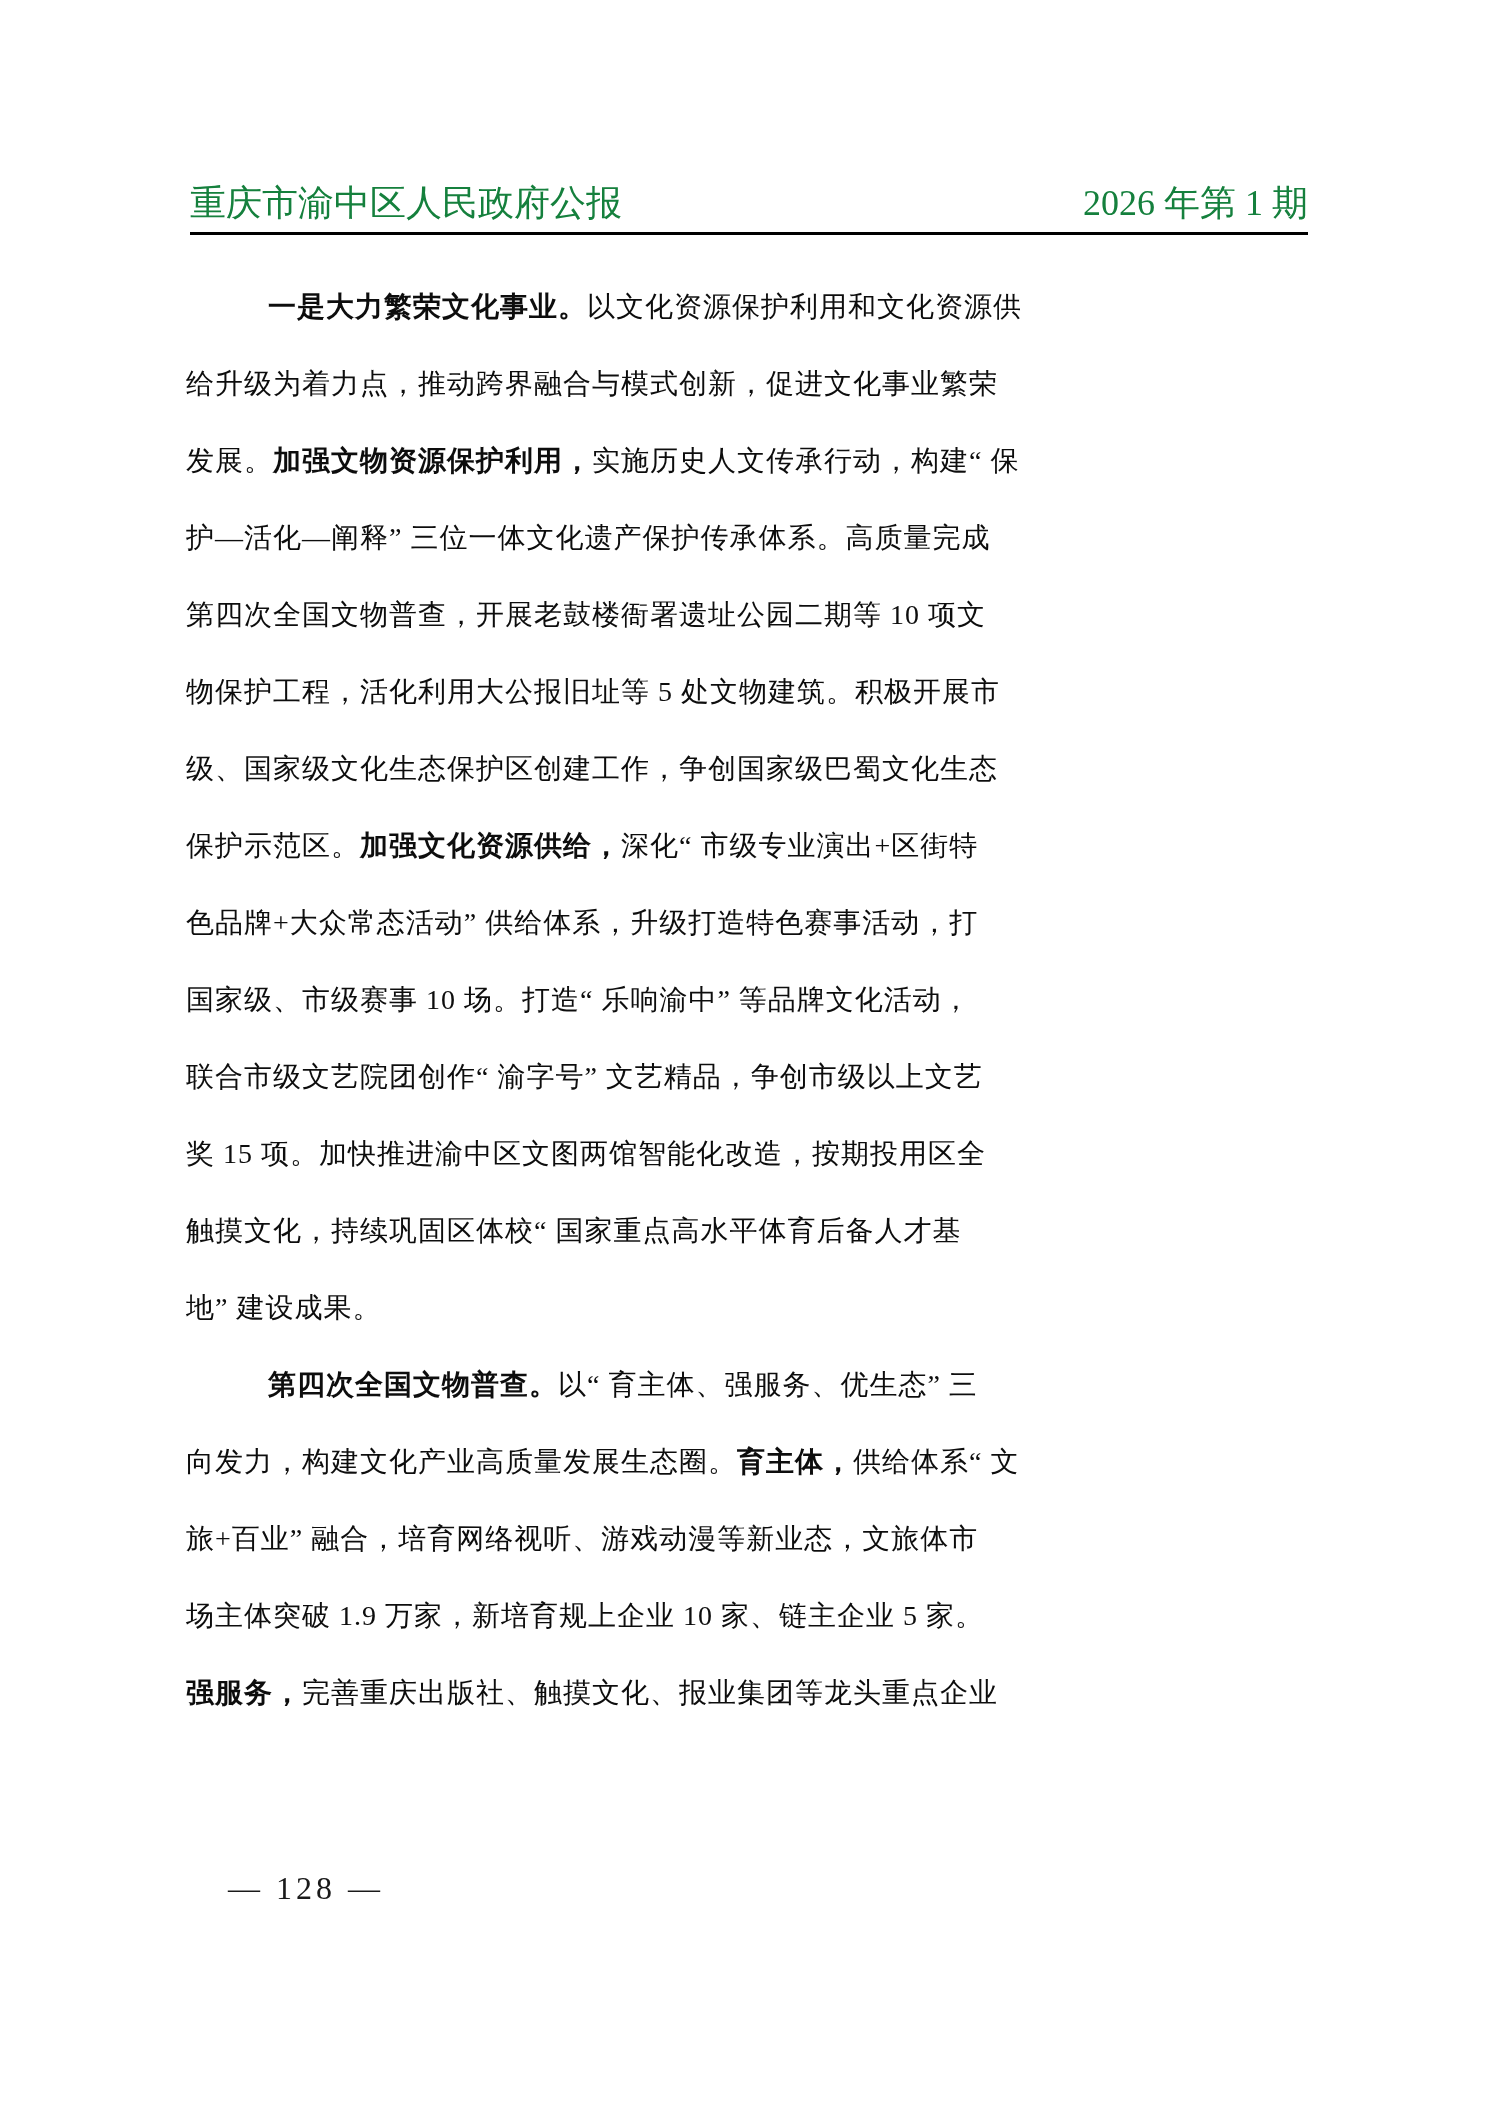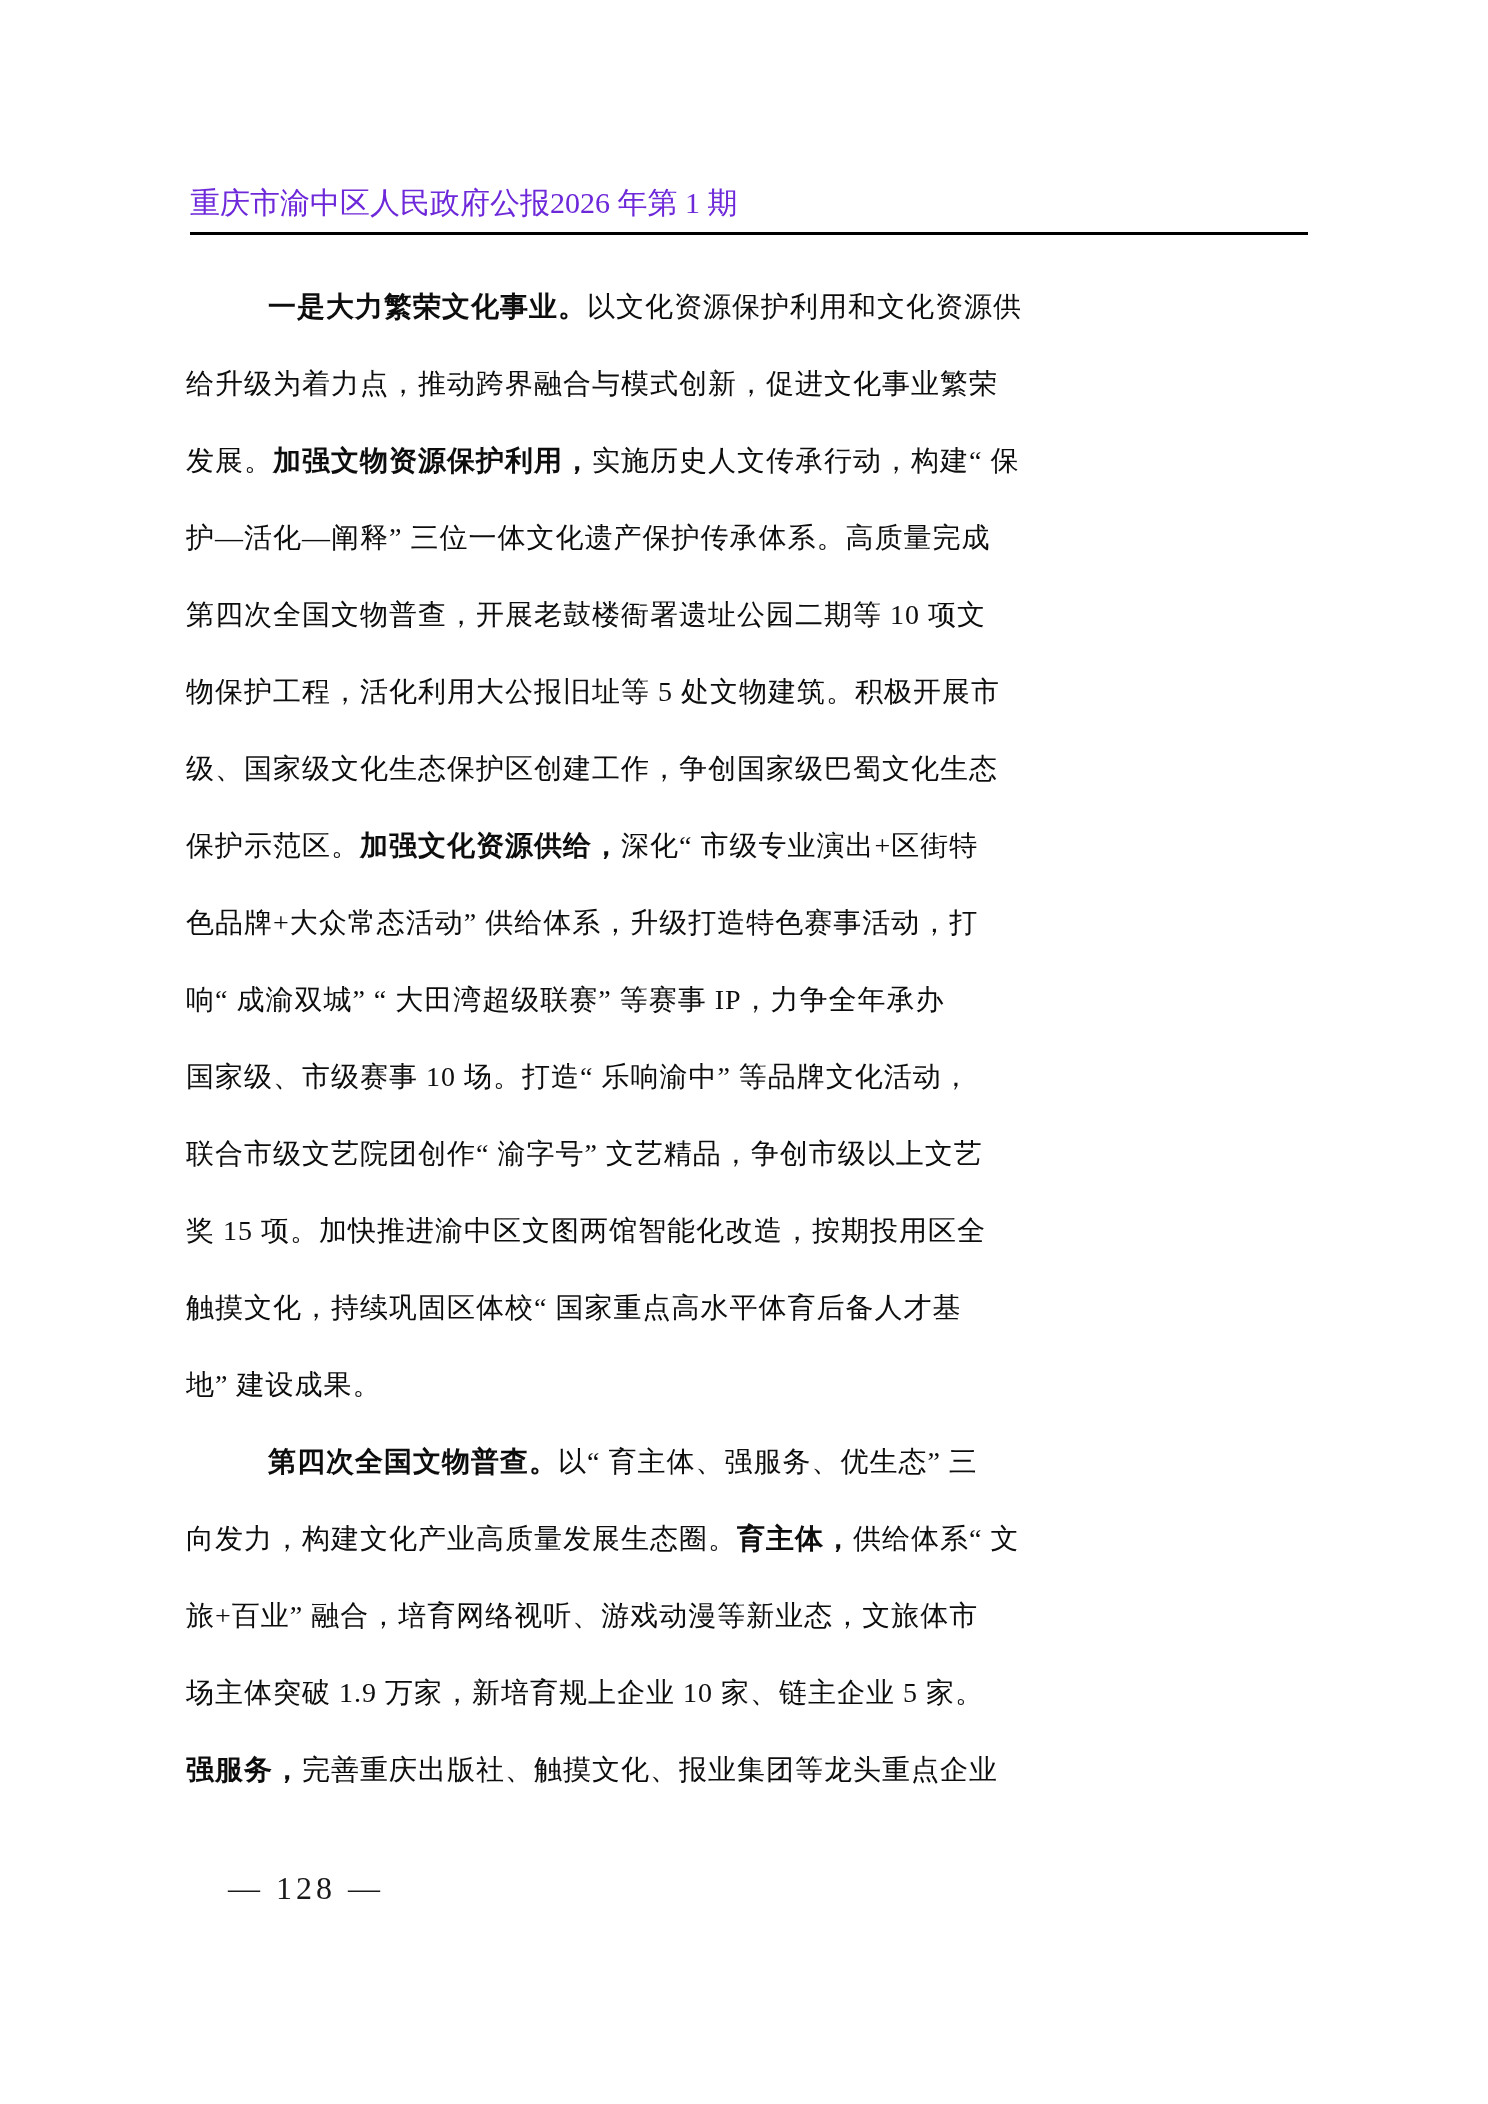--- a/index.html
+++ b/index.html
@@ -15,25 +15,25 @@
     color: #111111;
     font-family: "Liberation Serif", "DejaVu Serif", serif;
     overflow: hidden;
   }
   .page-header {
     position: absolute;
     top: 183px;
     left: 190px;
     width: 1118px;
     display: flex;
-    justify-content: flex-start;
+    justify-content: space-between;
     align-items: baseline;
-    font-size: 30px;
+    font-size: 36px;
     line-height: 40px;
-    color: #6d28d9;
+    color: #15803d;
   }
   .header-rule {
     position: absolute;
     top: 232px;
     left: 190px;
     width: 1118px;
     height: 3px;
     background: #000000;
     border: none;
     margin: 0;
@@ -86,21 +86,20 @@
       <div>
         <div class="line indent"><b>一是大力繁荣文化事业。</b><span>以文化资源保护利用和文化资源供</span></div>
         <div class="line"><span>给升级为着力点，推动跨界融合与模式创新，促进文化事业繁荣</span></div>
         <div class="line"><span>发展。</span><b>加强文物资源保护利用，</b><span>实施历史人文传承行动，构建“ 保</span></div>
         <div class="line"><span>护—活化—阐释” 三位一体文化遗产保护传承体系。高质量完成</span></div>
         <div class="line"><span>第四次全国文物普查，开展老鼓楼衙署遗址公园二期等 10 项文</span></div>
         <div class="line"><span>物保护工程，活化利用大公报旧址等 5 处文物建筑。积极开展市</span></div>
         <div class="line"><span>级、国家级文化生态保护区创建工作，争创国家级巴蜀文化生态</span></div>
         <div class="line"><span>保护示范区。</span><b>加强文化资源供给，</b><span>深化“ 市级专业演出+区街特</span></div>
         <div class="line"><span>色品牌+大众常态活动” 供给体系，升级打造特色赛事活动，打</span></div>
-        <div class="line"><span>响“ 成渝双城” “ 大田湾超级联赛” 等赛事 IP，力争全年承办</span></div>
         <div class="line"><span>国家级、市级赛事 10 场。打造“ 乐响渝中” 等品牌文化活动，</span></div>
         <div class="line"><span>联合市级文艺院团创作“ 渝字号” 文艺精品，争创市级以上文艺</span></div>
         <div class="line"><span>奖 15 项。加快推进渝中区文图两馆智能化改造，按期投用区全</span></div>
         <div class="line"><span>触摸文化，持续巩固区体校“ 国家重点高水平体育后备人才基</span></div>
         <div class="line"><span>地” 建设成果。</span></div>
       </div>
       <div>
         <div class="line indent"><b>第四次全国文物普查。</b><span>以“ 育主体、强服务、优生态” 三</span></div>
         <div class="line"><span>向发力，构建文化产业高质量发展生态圈。</span><b>育主体，</b><span>供给体系“ 文</span></div>
         <div class="line"><span>旅+百业” 融合，培育网络视听、游戏动漫等新业态，文旅体市</span></div>

